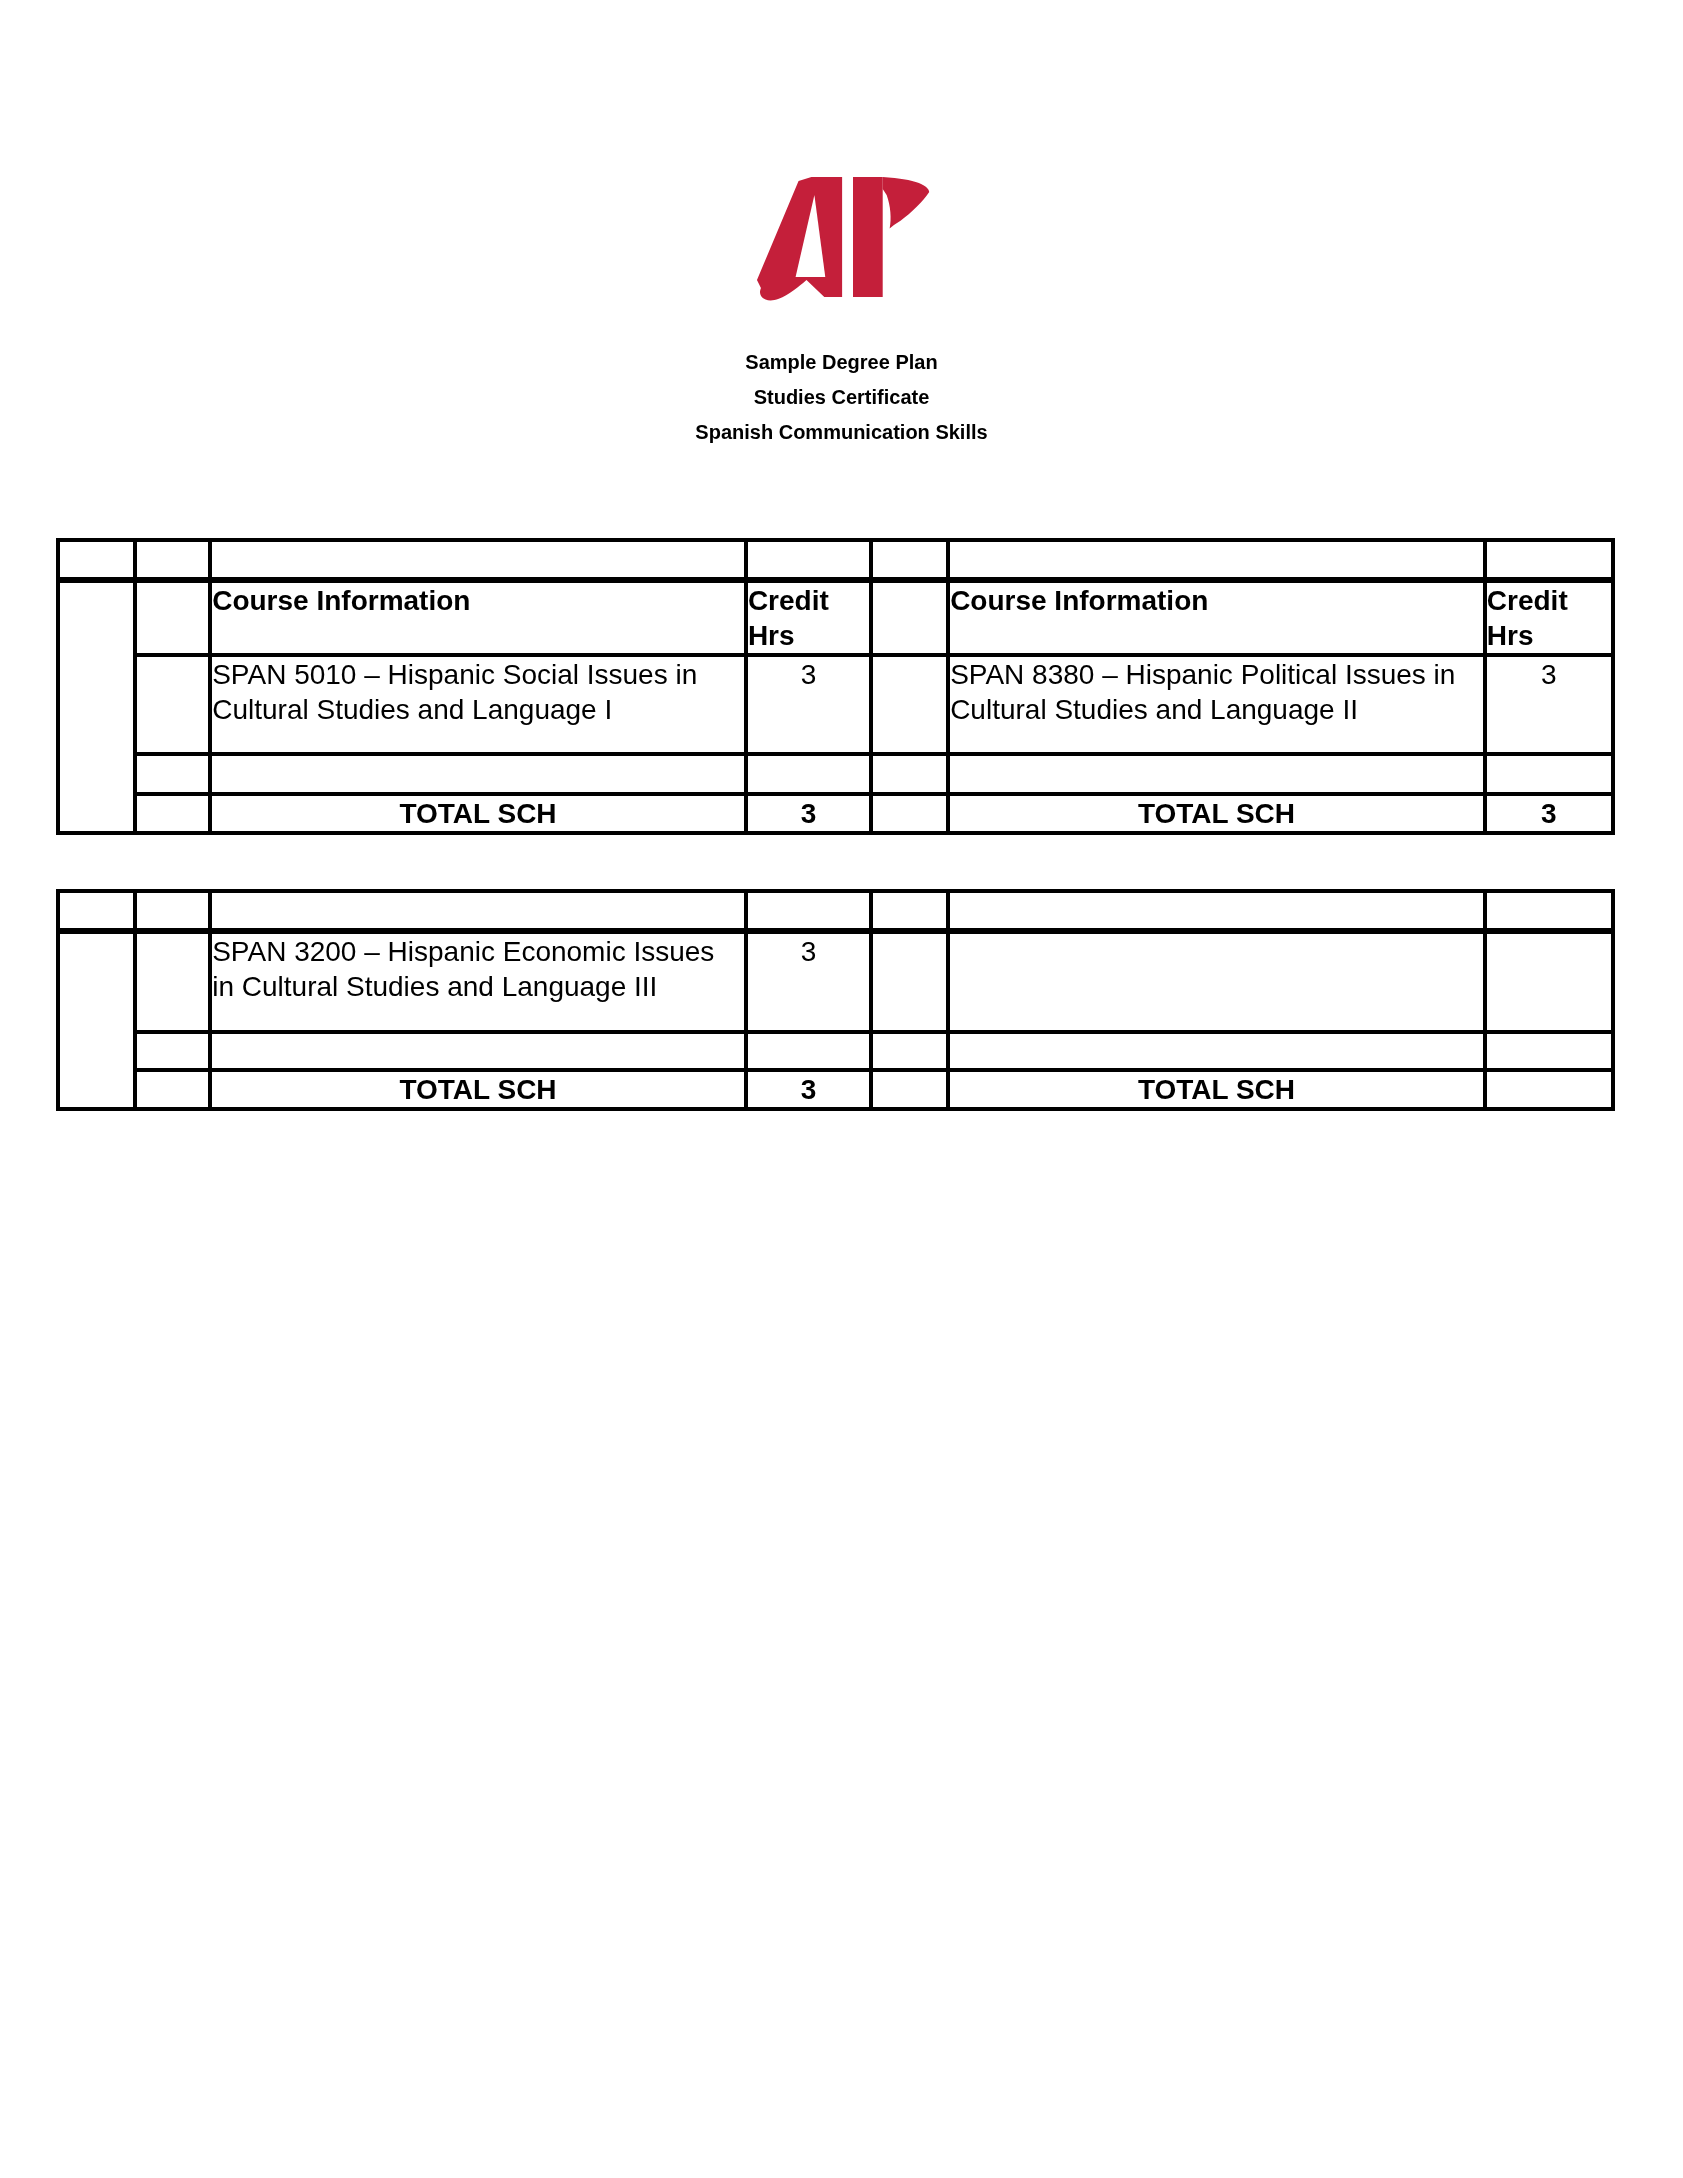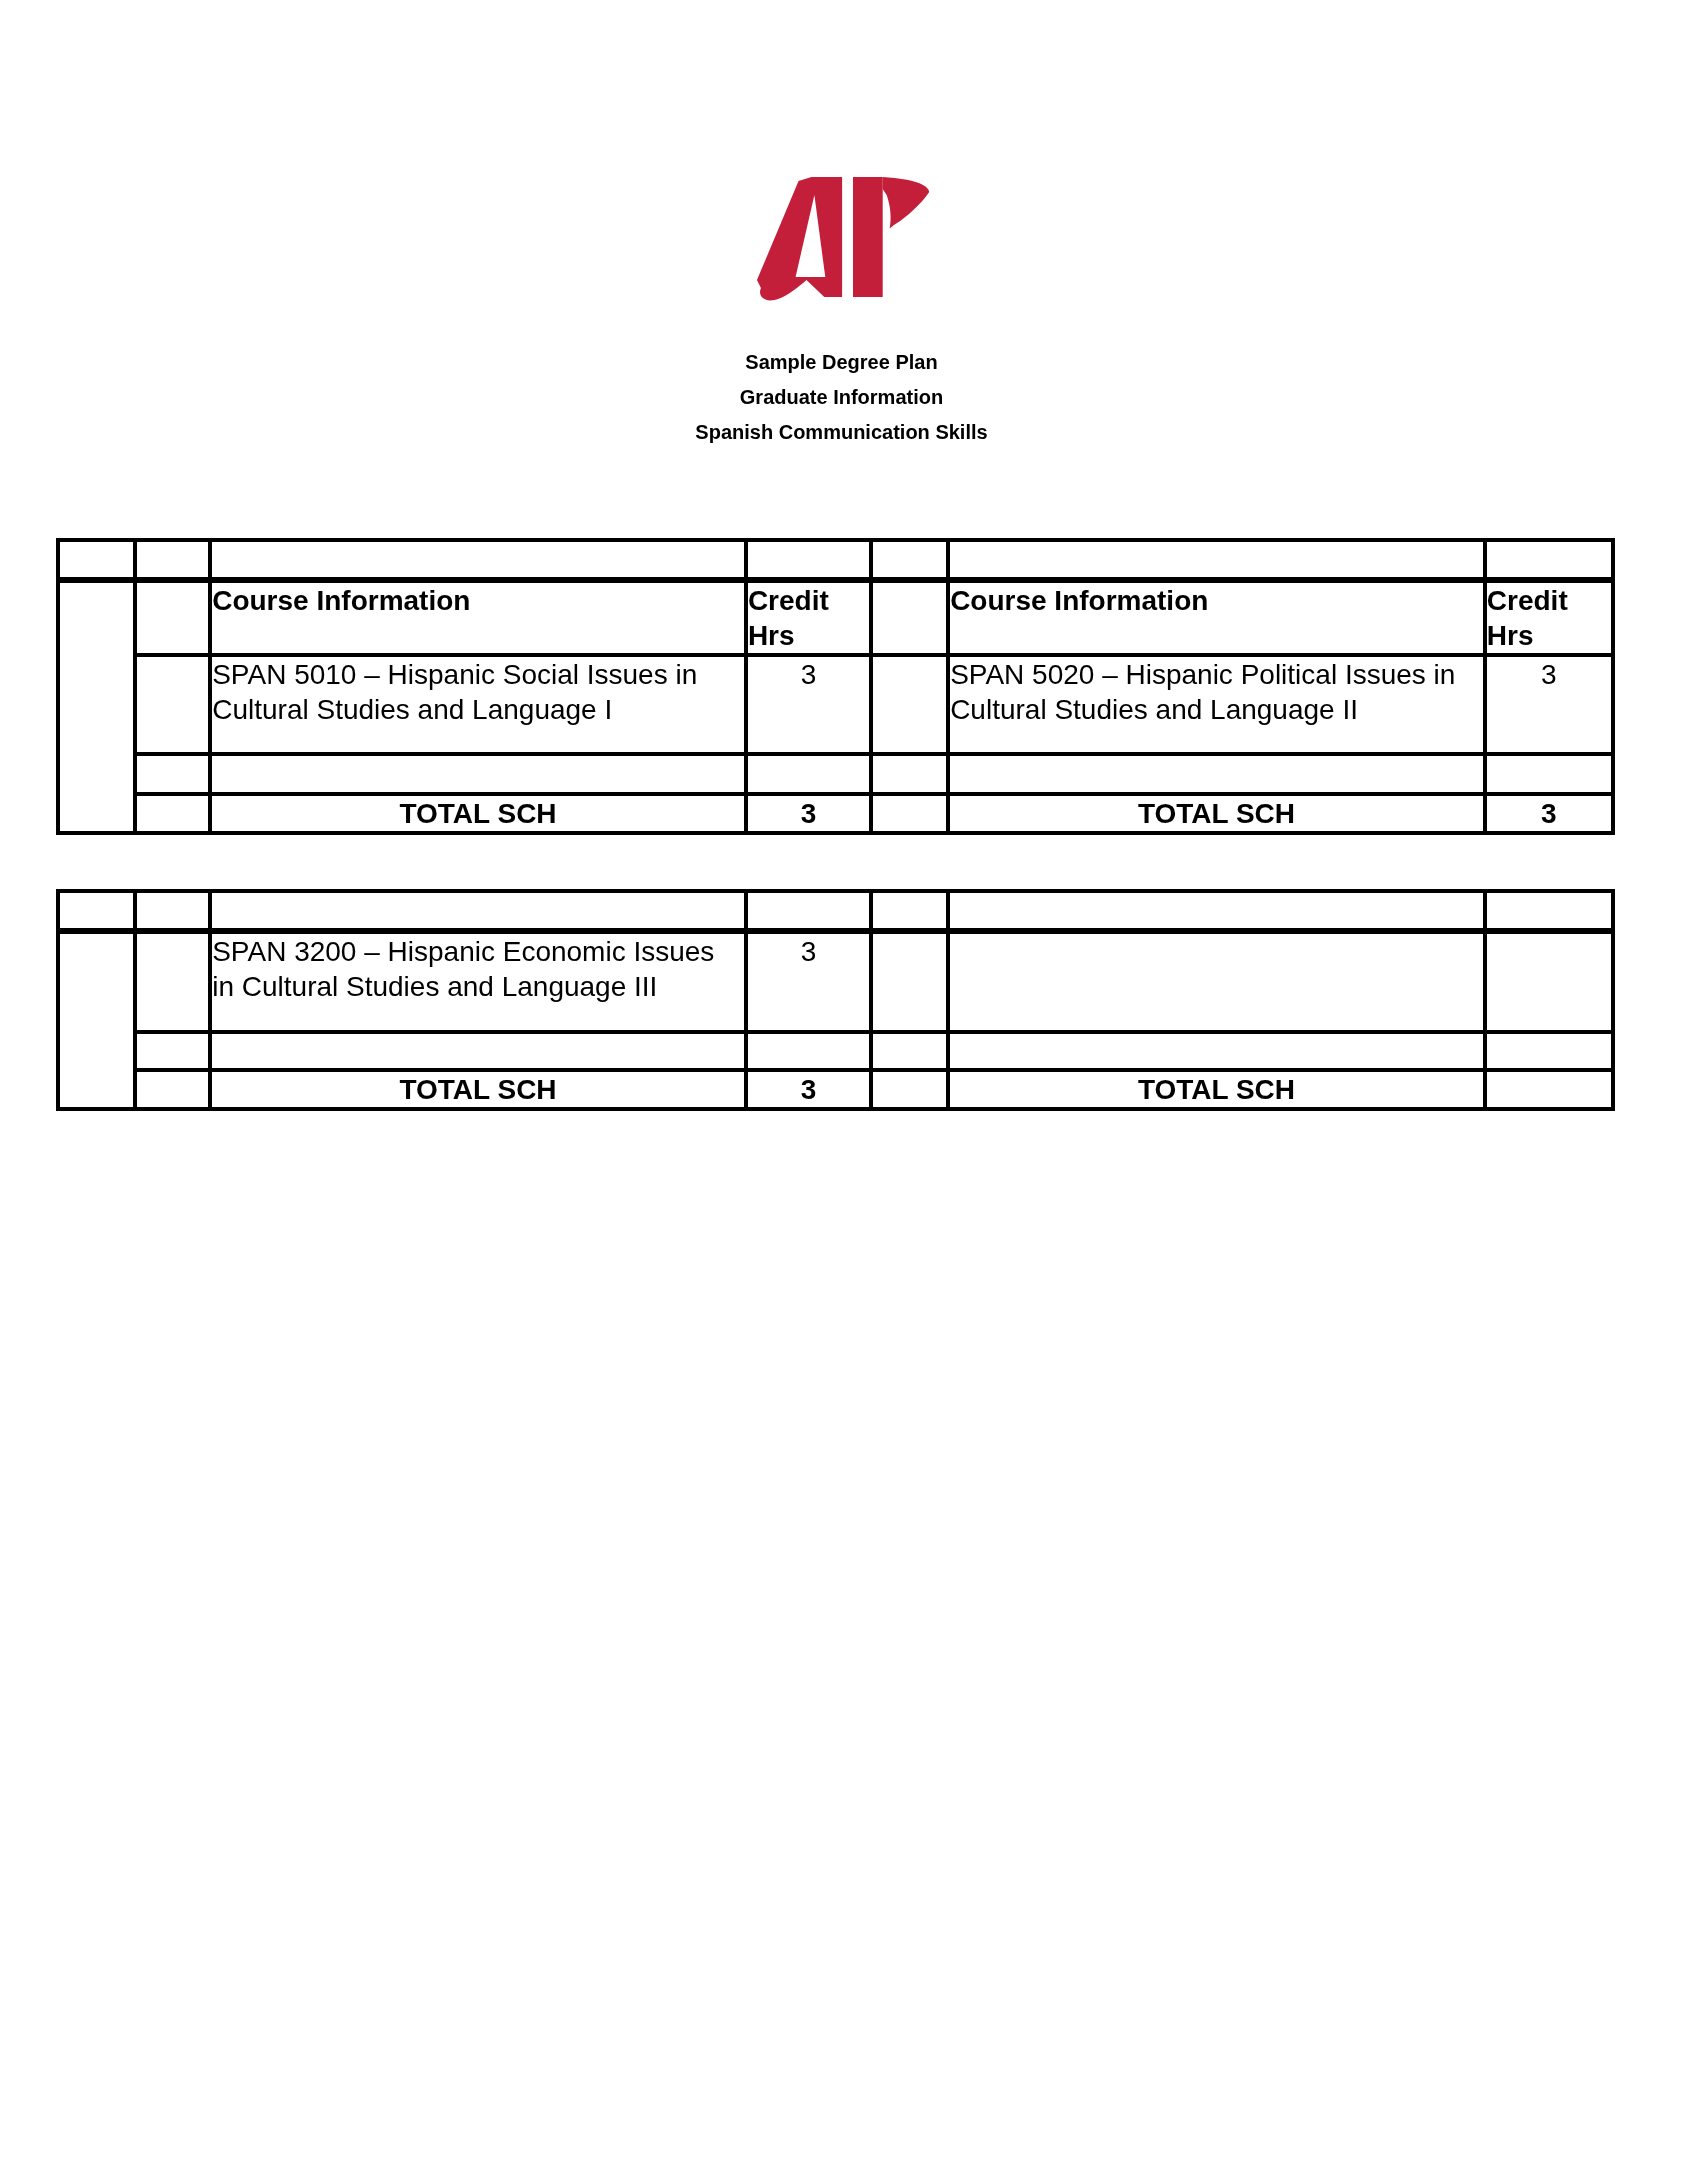--- a/index.html
+++ b/index.html
@@ -80,21 +80,21 @@
         C162,12 176,17 177,24
         C171,33 159,45 148,53
         C143,56 139,59 137,61
         C139,51 138,38 134,27
         L130,21 Z"></path>
     </svg>
   </div>
 
   <div class="title-block">
     <div>Sample Degree Plan</div>
-    <div>Graduate Information</div>
+    <div>Studies Certificate</div>
     <div>Spanish Communication Skills</div>
   </div>
 
   <table class="plan" id="table1">
     <colgroup>
       <col style="width:77px">
         <col style="width:75px">
         <col style="width:535px">
       <col style="width:125px">
         <col style="width:77px">
@@ -118,21 +118,21 @@
       <td class="col-hdr">Credit Hrs</td>
       <td></td>
       <td class="col-hdr">Course Information</td>
       <td class="col-hdr">Credit Hrs</td>
     </tr>
     <tr style="height:99px">
       <td class="gray"></td>
       <td class="gray course-cell">SPAN 5010 – Hispanic Social Issues in Cultural Studies and Language I</td>
       <td class="gray credit-cell">3</td>
       <td class="gray"></td>
-      <td class="gray course-cell">SPAN 5020 – Hispanic Political Issues in Cultural Studies and Language II</td>
+      <td class="gray course-cell">SPAN 8380 – Hispanic Political Issues in Cultural Studies and Language II</td>
       <td class="gray credit-cell">3</td>
     </tr>
     <tr style="height:40px">
       <td></td>
       <td></td>
       <td></td>
       <td></td>
       <td></td>
       <td></td>
     </tr>

